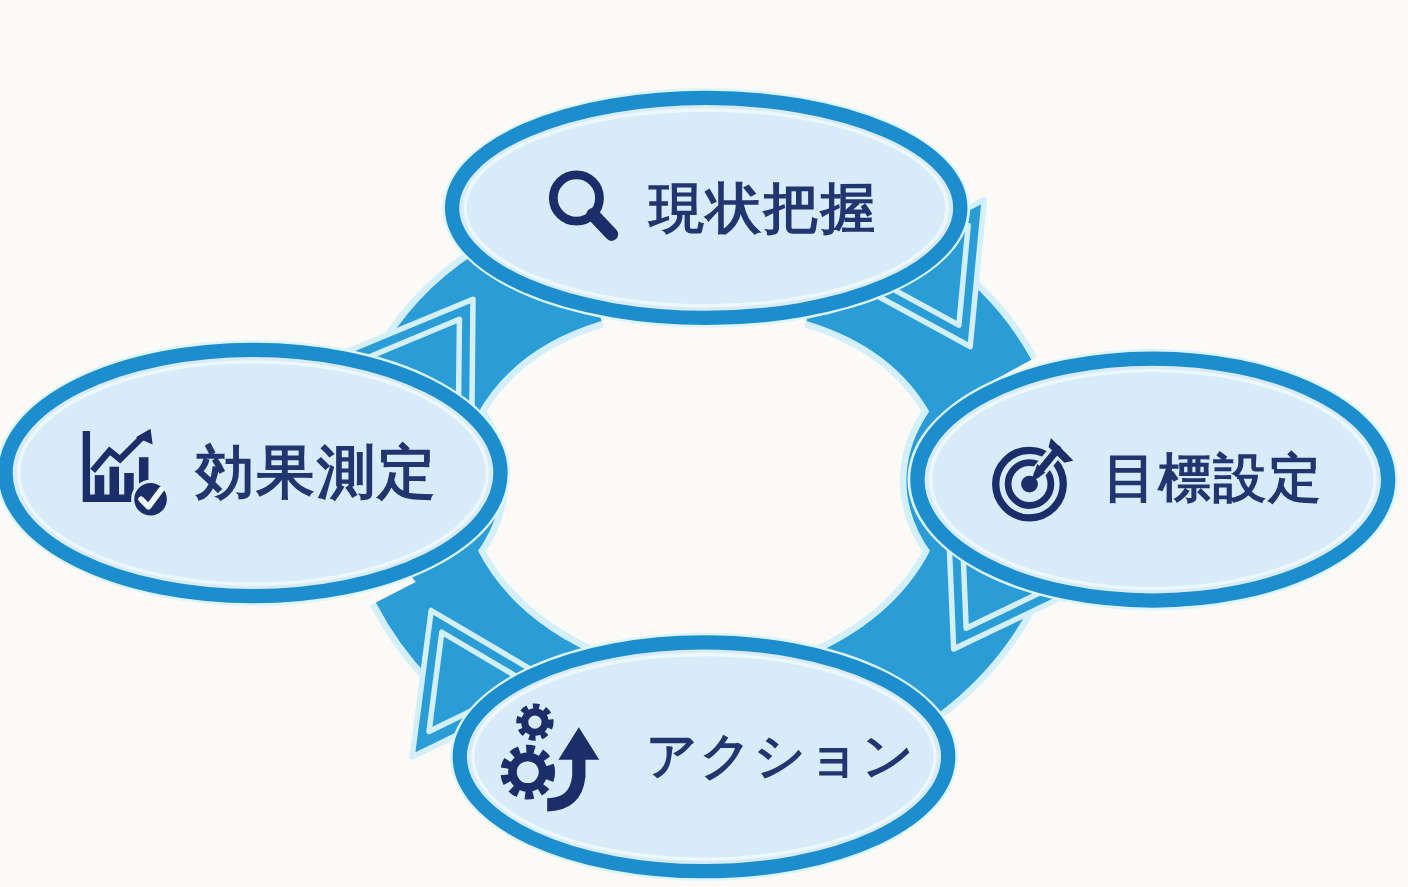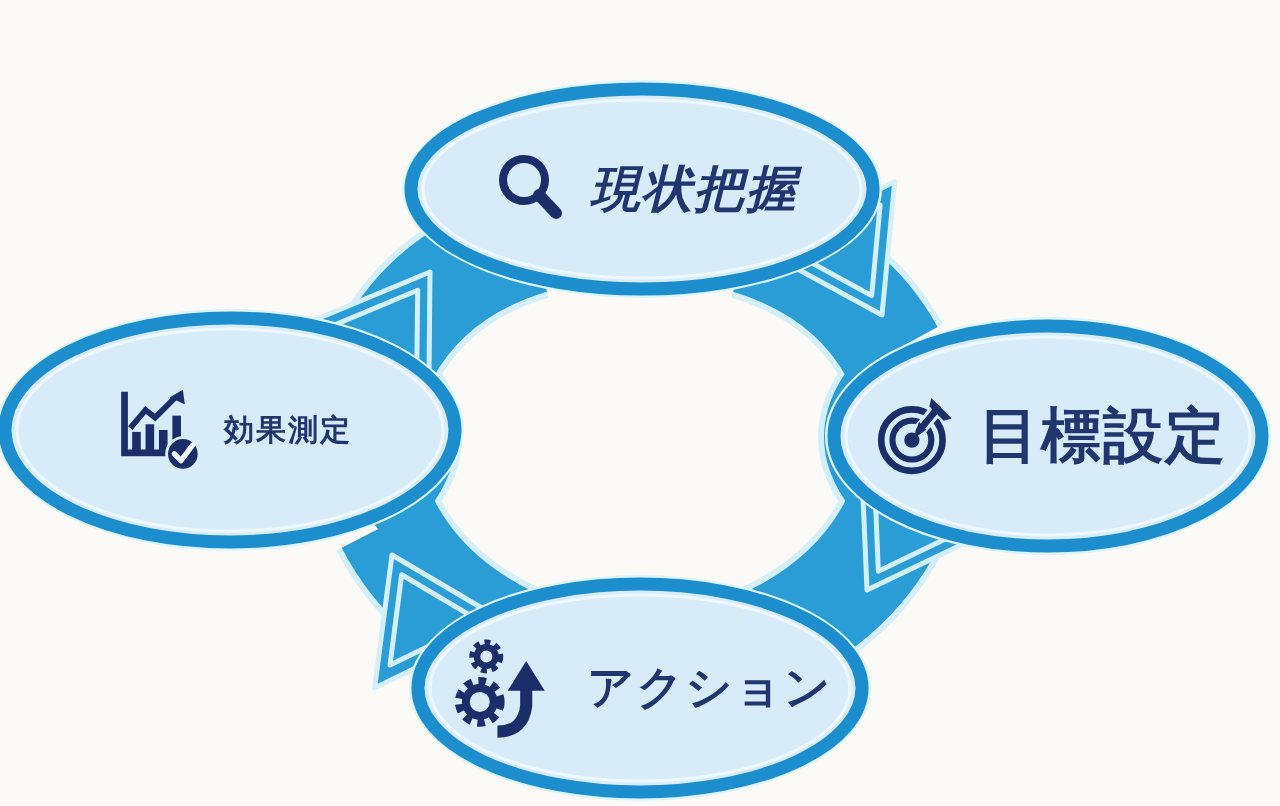--- a/index.html
+++ b/index.html
@@ -21,24 +21,24 @@
   #scene{position:absolute;left:0;top:0;}
   .node-content{
     position:absolute;display:flex;align-items:center;justify-content:center;
     pointer-events:none;
   }
   .node-label{
     color:var(--text);font-weight:700;letter-spacing:2px;line-height:1.12;
     white-space:nowrap;
   }
   .node-label.two-line{text-align:center;}
-  .lbl-50{font-size:50px;font-style:italic;}
-  .lbl-48{font-size:60px;}
+  .lbl-50{font-size:50px;}
+  .lbl-48{font-size:48px;}
   .lbl-46{font-size:46px;}
-  .lbl-45{font-size:30px;}
+  .lbl-45{font-size:53px;}
   .icon-box{flex:0 0 auto;display:flex;align-items:center;justify-content:center;}
   .gap20{gap:20px;} .gap16{gap:32px;}
 </style>
 </head>
 <body>
 
 <svg id="scene" width="1280" height="806" viewBox="0 0 1280 806">
 
   <g fill="none" stroke="#d3f0fa">
     <path d="M 532 242 Q 432 272 388 352" stroke-width="116"></path>

